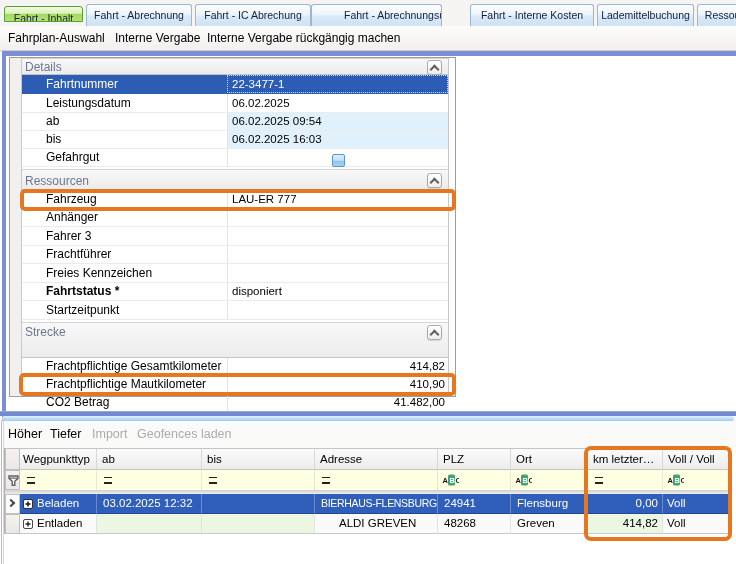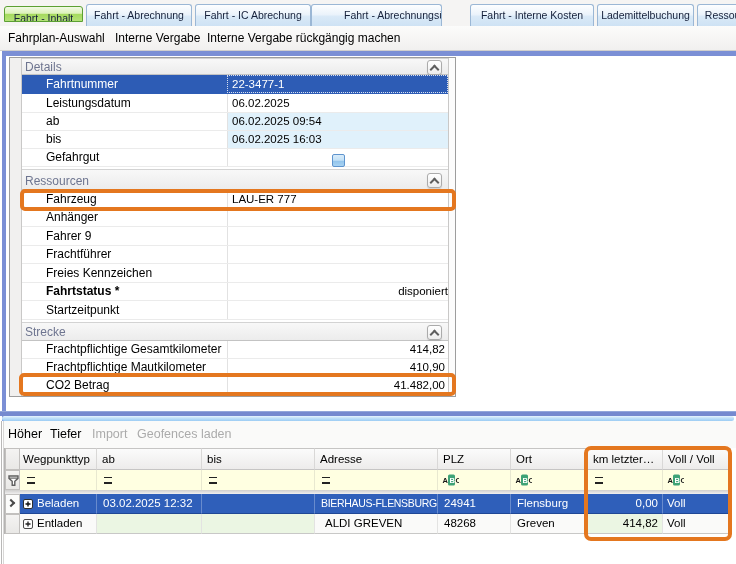--- a/index.html
+++ b/index.html
@@ -116,41 +116,41 @@
         </span></div>
     <div class="prow" style="height:19px;">
         <span class="plbl" style="line-height:19px;">Fahrzeug</span>
         <span class="pval" style="line-height:19px;">LAU-ER 777</span>
       </div>
     <div class="prow" style="height:18px;">
         <span class="plbl" style="line-height:17px;">Anhänger</span>
         <span class="pval"></span>
       </div>
     <div class="prow" style="height:19px;">
-        <span class="plbl" style="line-height:18px;">Fahrer 9</span>
+        <span class="plbl" style="line-height:18px;">Fahrer 3</span>
         <span class="pval"></span>
       </div>
     <div class="prow" style="height:18px;">
         <span class="plbl" style="line-height:17px;">Frachtführer</span>
         <span class="pval"></span>
       </div>
     <div class="prow" style="height:19px;">
         <span class="plbl" style="line-height:18px;">Freies Kennzeichen</span>
         <span class="pval"></span>
       </div>
     <div class="prow" style="height:18px;">
         <span class="plbl" style="line-height:17px;font-weight:bold;">Fahrtstatus *</span>
-        <span class="pval" style="line-height:17px;text-align:right;">disponiert</span>
+        <span class="pval" style="line-height:17px;">disponiert</span>
       </div>
     <div class="prow" style="height:19px;">
         <span class="plbl" style="line-height:18px;">Startzeitpunkt</span>
         <span class="pval"></span>
       </div>
     <div style="height:2px;"></div>
-    <div class="band" style="height:19px;"><span style="position:relative;top:2px;">Strecke</span><span class="cbtn" style="top:2px;">
+    <div class="band" style="height:36px;"><span style="position:relative;top:2px;">Strecke</span><span class="cbtn" style="top:2px;">
           <i></i>
         </span></div>
     <div class="prow" style="height:18px;">
         <span class="plbl" style="line-height:17px;">Frachtpflichtige Gesamtkilometer</span>
         <span class="pval r" style="line-height:17px;">414,82</span>
       </div>
     <div class="prow" style="height:18px;">
         <span class="plbl" style="line-height:17px;">Frachtpflichtige Mautkilometer</span>
         <span class="pval r" style="line-height:17px;">410,90</span>
       </div>
@@ -233,21 +233,21 @@
     <div class="gc" style="width:68px;padding-left:4px;">Voll</div>
   </div>
   <div class="grow drow drow2">
     <div class="gc ind" style="width:15px;"></div>
     <div class="gc" style="width:77px;"><svg class="plus" width="10" height="10">
           <rect x="0.5" y="0.5" width="9" height="9" rx="1.5" fill="#FDFDFD" stroke="#4A4A4A" stroke-width="1"></rect>
           <path d="M2.5 5 h5 M5 2.5 v5" stroke="#222" stroke-width="1.3"></path>
         </svg><span class="celltext">Entladen</span></div>
     <div class="gc grn" style="width:105px;"></div>
     <div class="gc grn" style="width:113px;"></div>
-    <div class="gc" style="width:123px;padding-left:10px;">ALDI GREVEN</div>
+    <div class="gc" style="width:123px;padding-left:24px;">ALDI GREVEN</div>
     <div class="gc" style="width:73px;padding-left:6px;">48268</div>
     <div class="gc" style="width:77px;padding-left:6px;">Greven</div>
     <div class="gc grn kmr" style="width:75px;">414,82</div>
     <div class="gc" style="width:68px;padding-left:4px;">Voll</div>
   </div>
 </div>
 
 <div class="obox" style="left:20px;top:189px;width:436px;height:22px;"></div>
 <div class="obox" style="left:19px;top:373px;width:437px;height:23px;"></div>
 <div class="obox" style="left:584px;top:446px;width:148px;height:95px;border-radius:7px;"></div>

